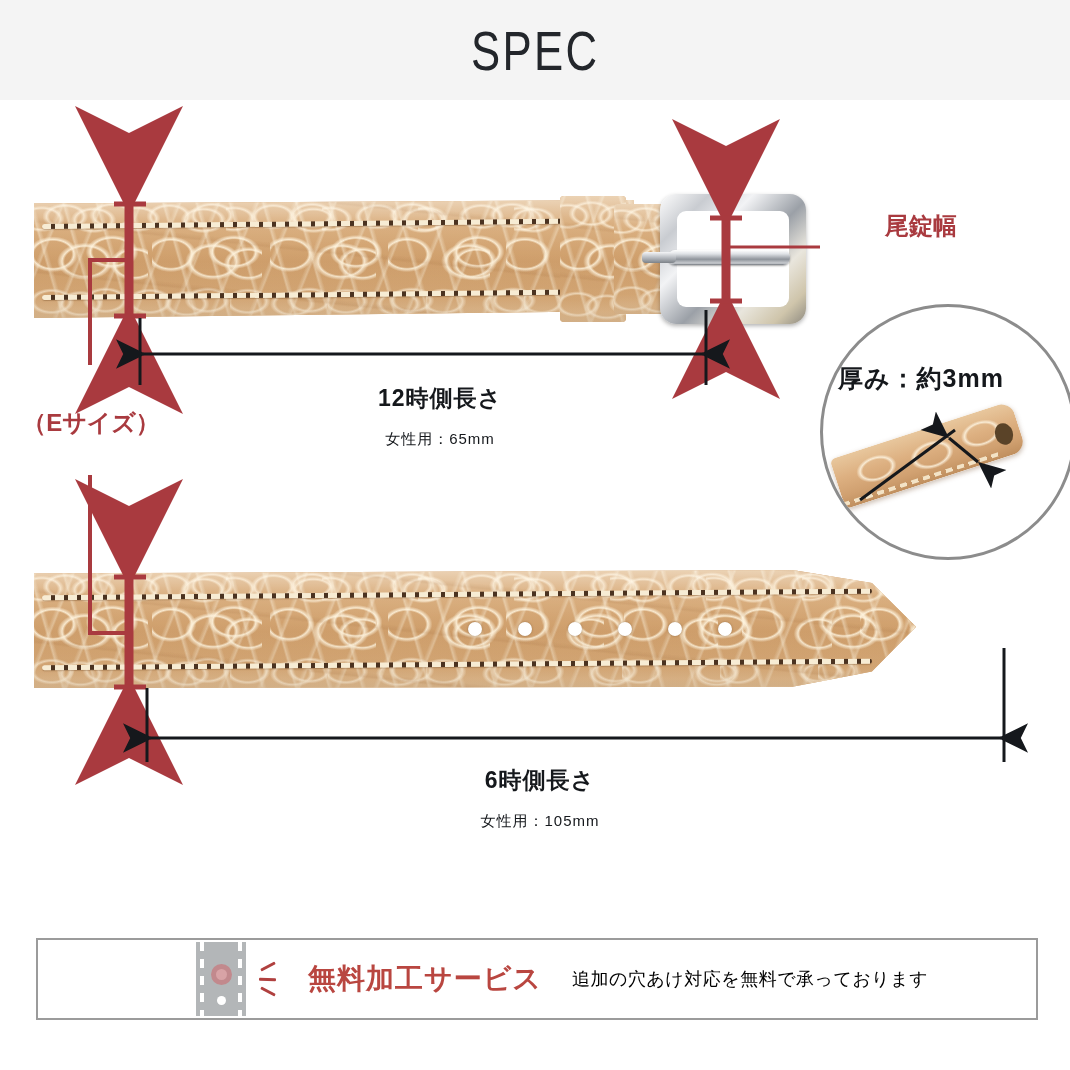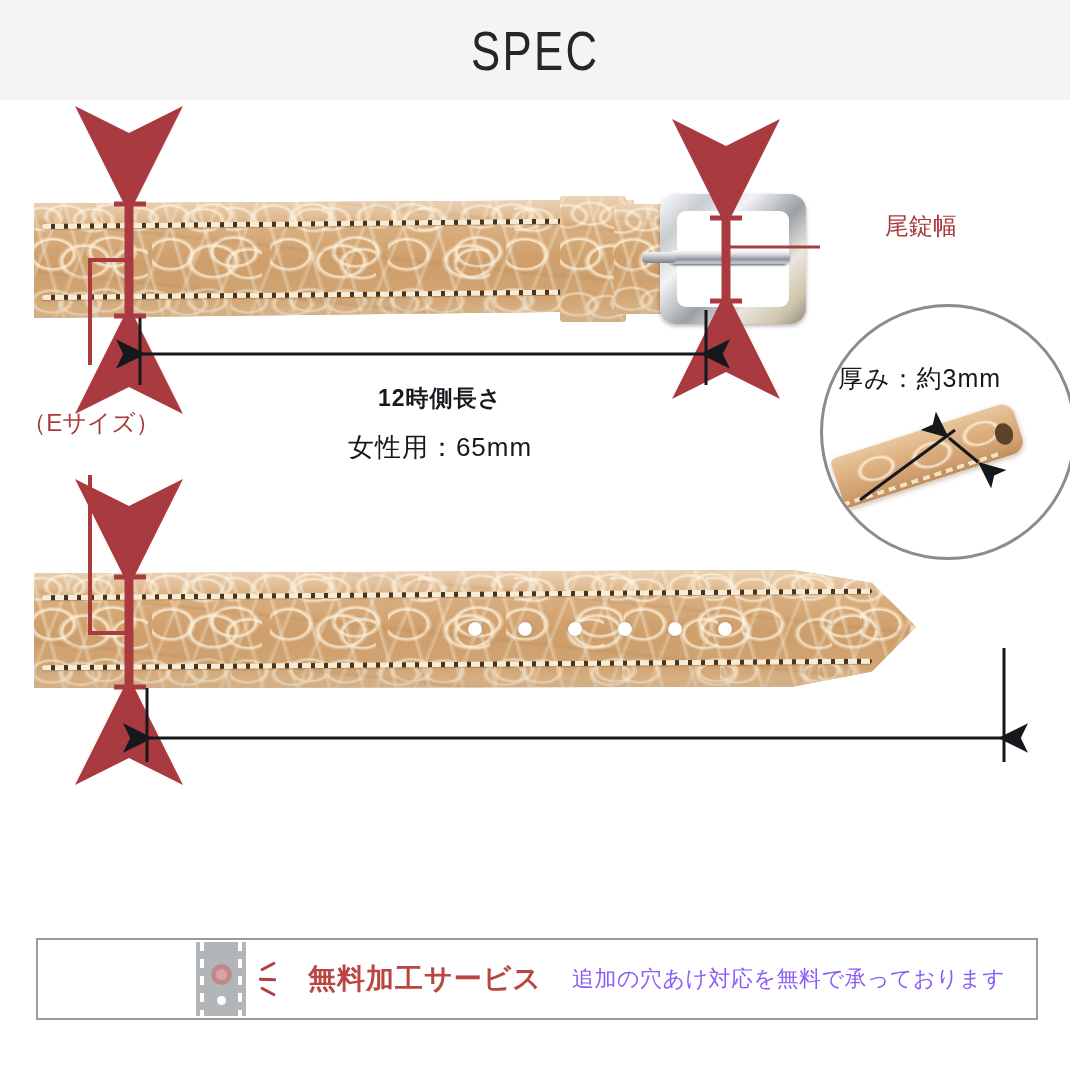--- a/index.html
+++ b/index.html
@@ -101,22 +101,22 @@
     border-radius:4px;
     background:linear-gradient(180deg,#f4f5f7 0%,#b8bcc2 50%,#7d8288 100%);
   }
 
   svg.overlay{position:absolute;left:0;top:0;width:1070px;height:810px;overflow:visible;}
 
   
   .lbl{position:absolute;color:#15181c;font-family:"Liberation Sans","DejaVu Sans",sans-serif;}
   .lbl.red{color:#a93a3f;}
   .lbl-l1{font-size:23px;font-weight:700;letter-spacing:1px;}
-  .lbl-l2{font-size:26px;font-weight:400;letter-spacing:1px;}
-  .cap-red{font-size:24px;font-weight:400;line-height:35px;text-align:center;}
+  .lbl-l2{font-size:15px;font-weight:400;letter-spacing:1px;}
+  .cap-red{font-size:24px;font-weight:700;line-height:35px;text-align:center;}
 
   
   .inset-circle{
     position:absolute;
     border:3px solid #8c8c8c;
     border-radius:50%;
     background:#fff;
     overflow:hidden;
   }
   .edge-piece{
@@ -154,21 +154,21 @@
     background:#d8a3a6;
   }
   .punch-hole-small{
     position:absolute;left:27px;top:54px;width:9px;height:9px;border-radius:50%;background:#fff;
   }
   .spark{position:absolute;background:#b0403f;border-radius:1px;}
   .banner-title{
     color:#b94640;font-size:28px;font-weight:700;margin-left:26px;letter-spacing:1px;
   }
   .banner-sub{
-    color:#8b5cf6;font-size:22px;margin-left:30px;letter-spacing:.5px;
+    color:#000000;font-size:18px;margin-left:30px;letter-spacing:.5px;
   }
 </style>
 </head>
 <body>
 
 <div class="header">
   <div class="header-title">SPEC</div>
 </div>
 
 <div class="stage">
@@ -285,22 +285,26 @@
 
   <div class="lbl red cap-red" style="left:2px;top:305px;width:178px;">
     <div>（Eサイズ）</div>
   </div>
 
   <div class="lbl" style="left:240px;top:283px;width:400px;text-align:center;">
     <div class="lbl-l1">12時側長さ</div>
     <div class="lbl-l2" style="margin-top:16px;">女性用：65mm</div>
   </div>
 
-
-  <div class="lbl" style="left:838px;top:262px;font-size:25px;font-weight:400;letter-spacing:1px;">
+  <div class="lbl" style="left:340px;top:665px;width:400px;text-align:center;">
+    <div class="lbl-l1">6時側長さ</div>
+    <div class="lbl-l2" style="margin-top:16px;">女性用：105mm</div>
+  </div>
+
+  <div class="lbl" style="left:838px;top:262px;font-size:25px;font-weight:700;letter-spacing:1px;">
     <span>厚み：約3mm</span>
   </div>
 
 </div>
 
 <div class="banner">
   <div class="punch-icon">
     <div class="punch-strap"></div>
     <div class="punch-dash" style="left:10px;"></div>
     <div class="punch-dash" style="left:48px;"></div>

